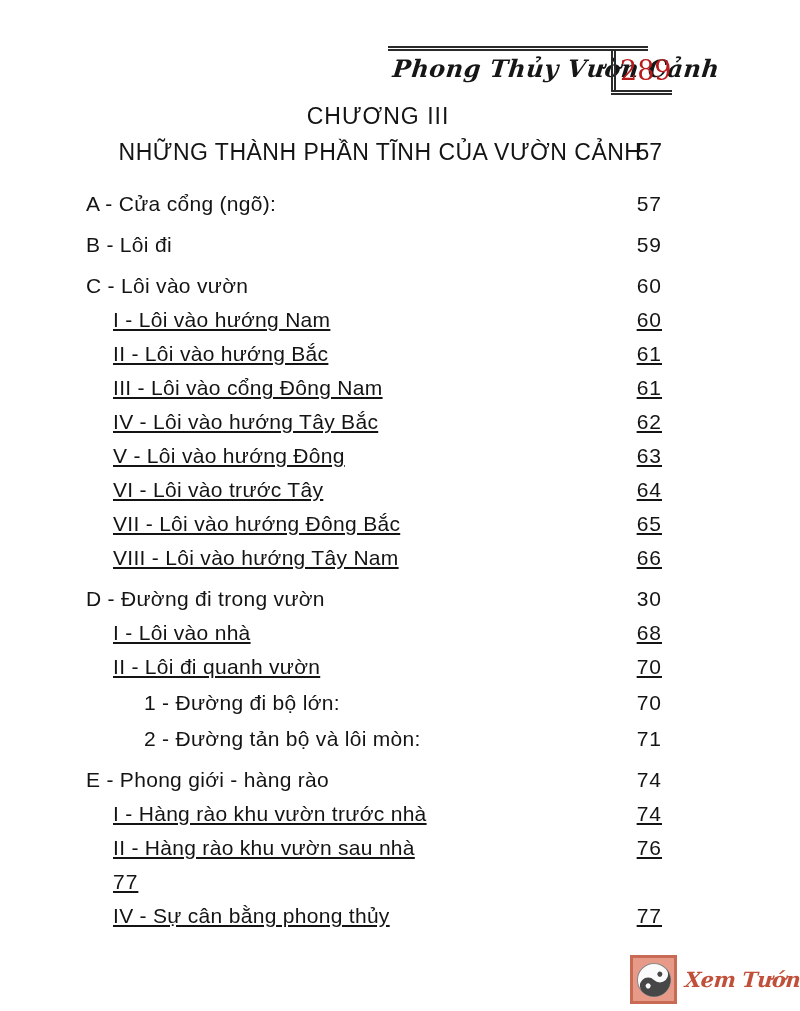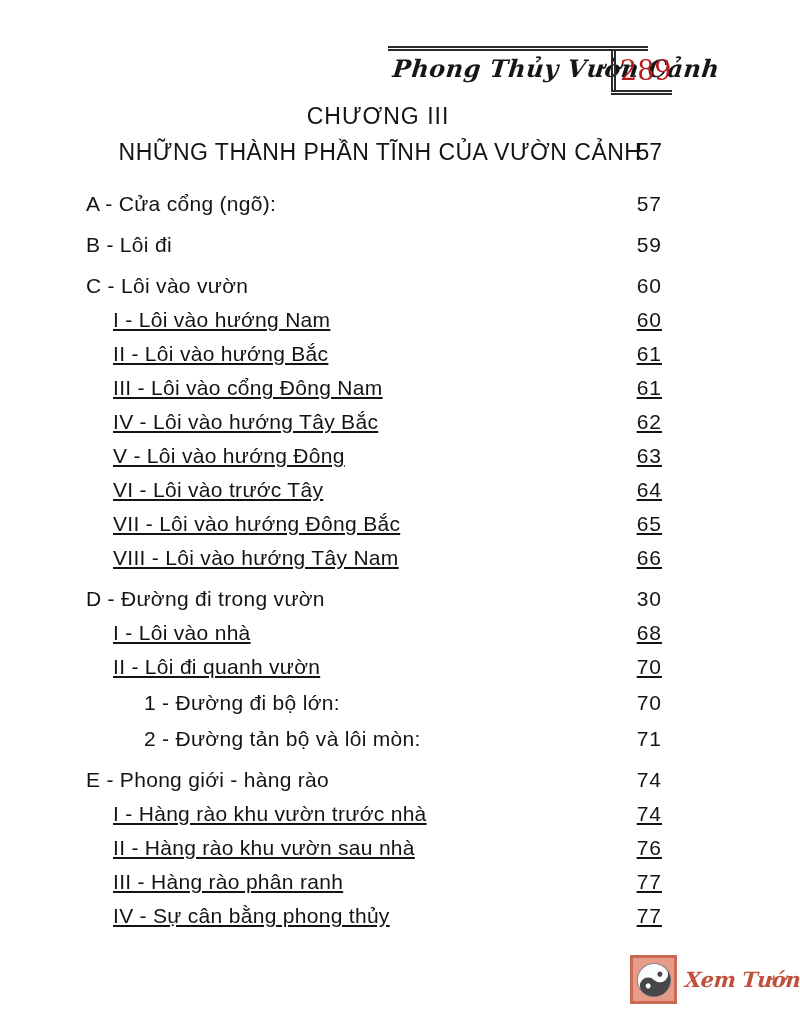--- a/index.html
+++ b/index.html
@@ -216,21 +216,20 @@
       </div>
       <div class="toc-row lv1">
         <span class="toc-label">I - Hàng rào khu vườn trước nhà</span>
         <span class="toc-page">74</span>
       </div>
       <div class="toc-row lv1">
         <span class="toc-label">II - Hàng rào khu vườn sau nhà</span>
         <span class="toc-page">76</span>
       </div>
       <div class="toc-row lv1">
-        <span class="toc-label">III - Hàng rào phân ranh</span>
         <span class="toc-page">77</span>
       </div>
       <div class="toc-row lv1">
         <span class="toc-label">IV - Sự cân bằng phong thủy</span>
         <span class="toc-page">77</span>
       </div>
     </div>
 
   <div class="watermark">
     <span class="yy-box" style="background: rgb(232, 154, 136); border-color: rgb(201, 106, 85);">

